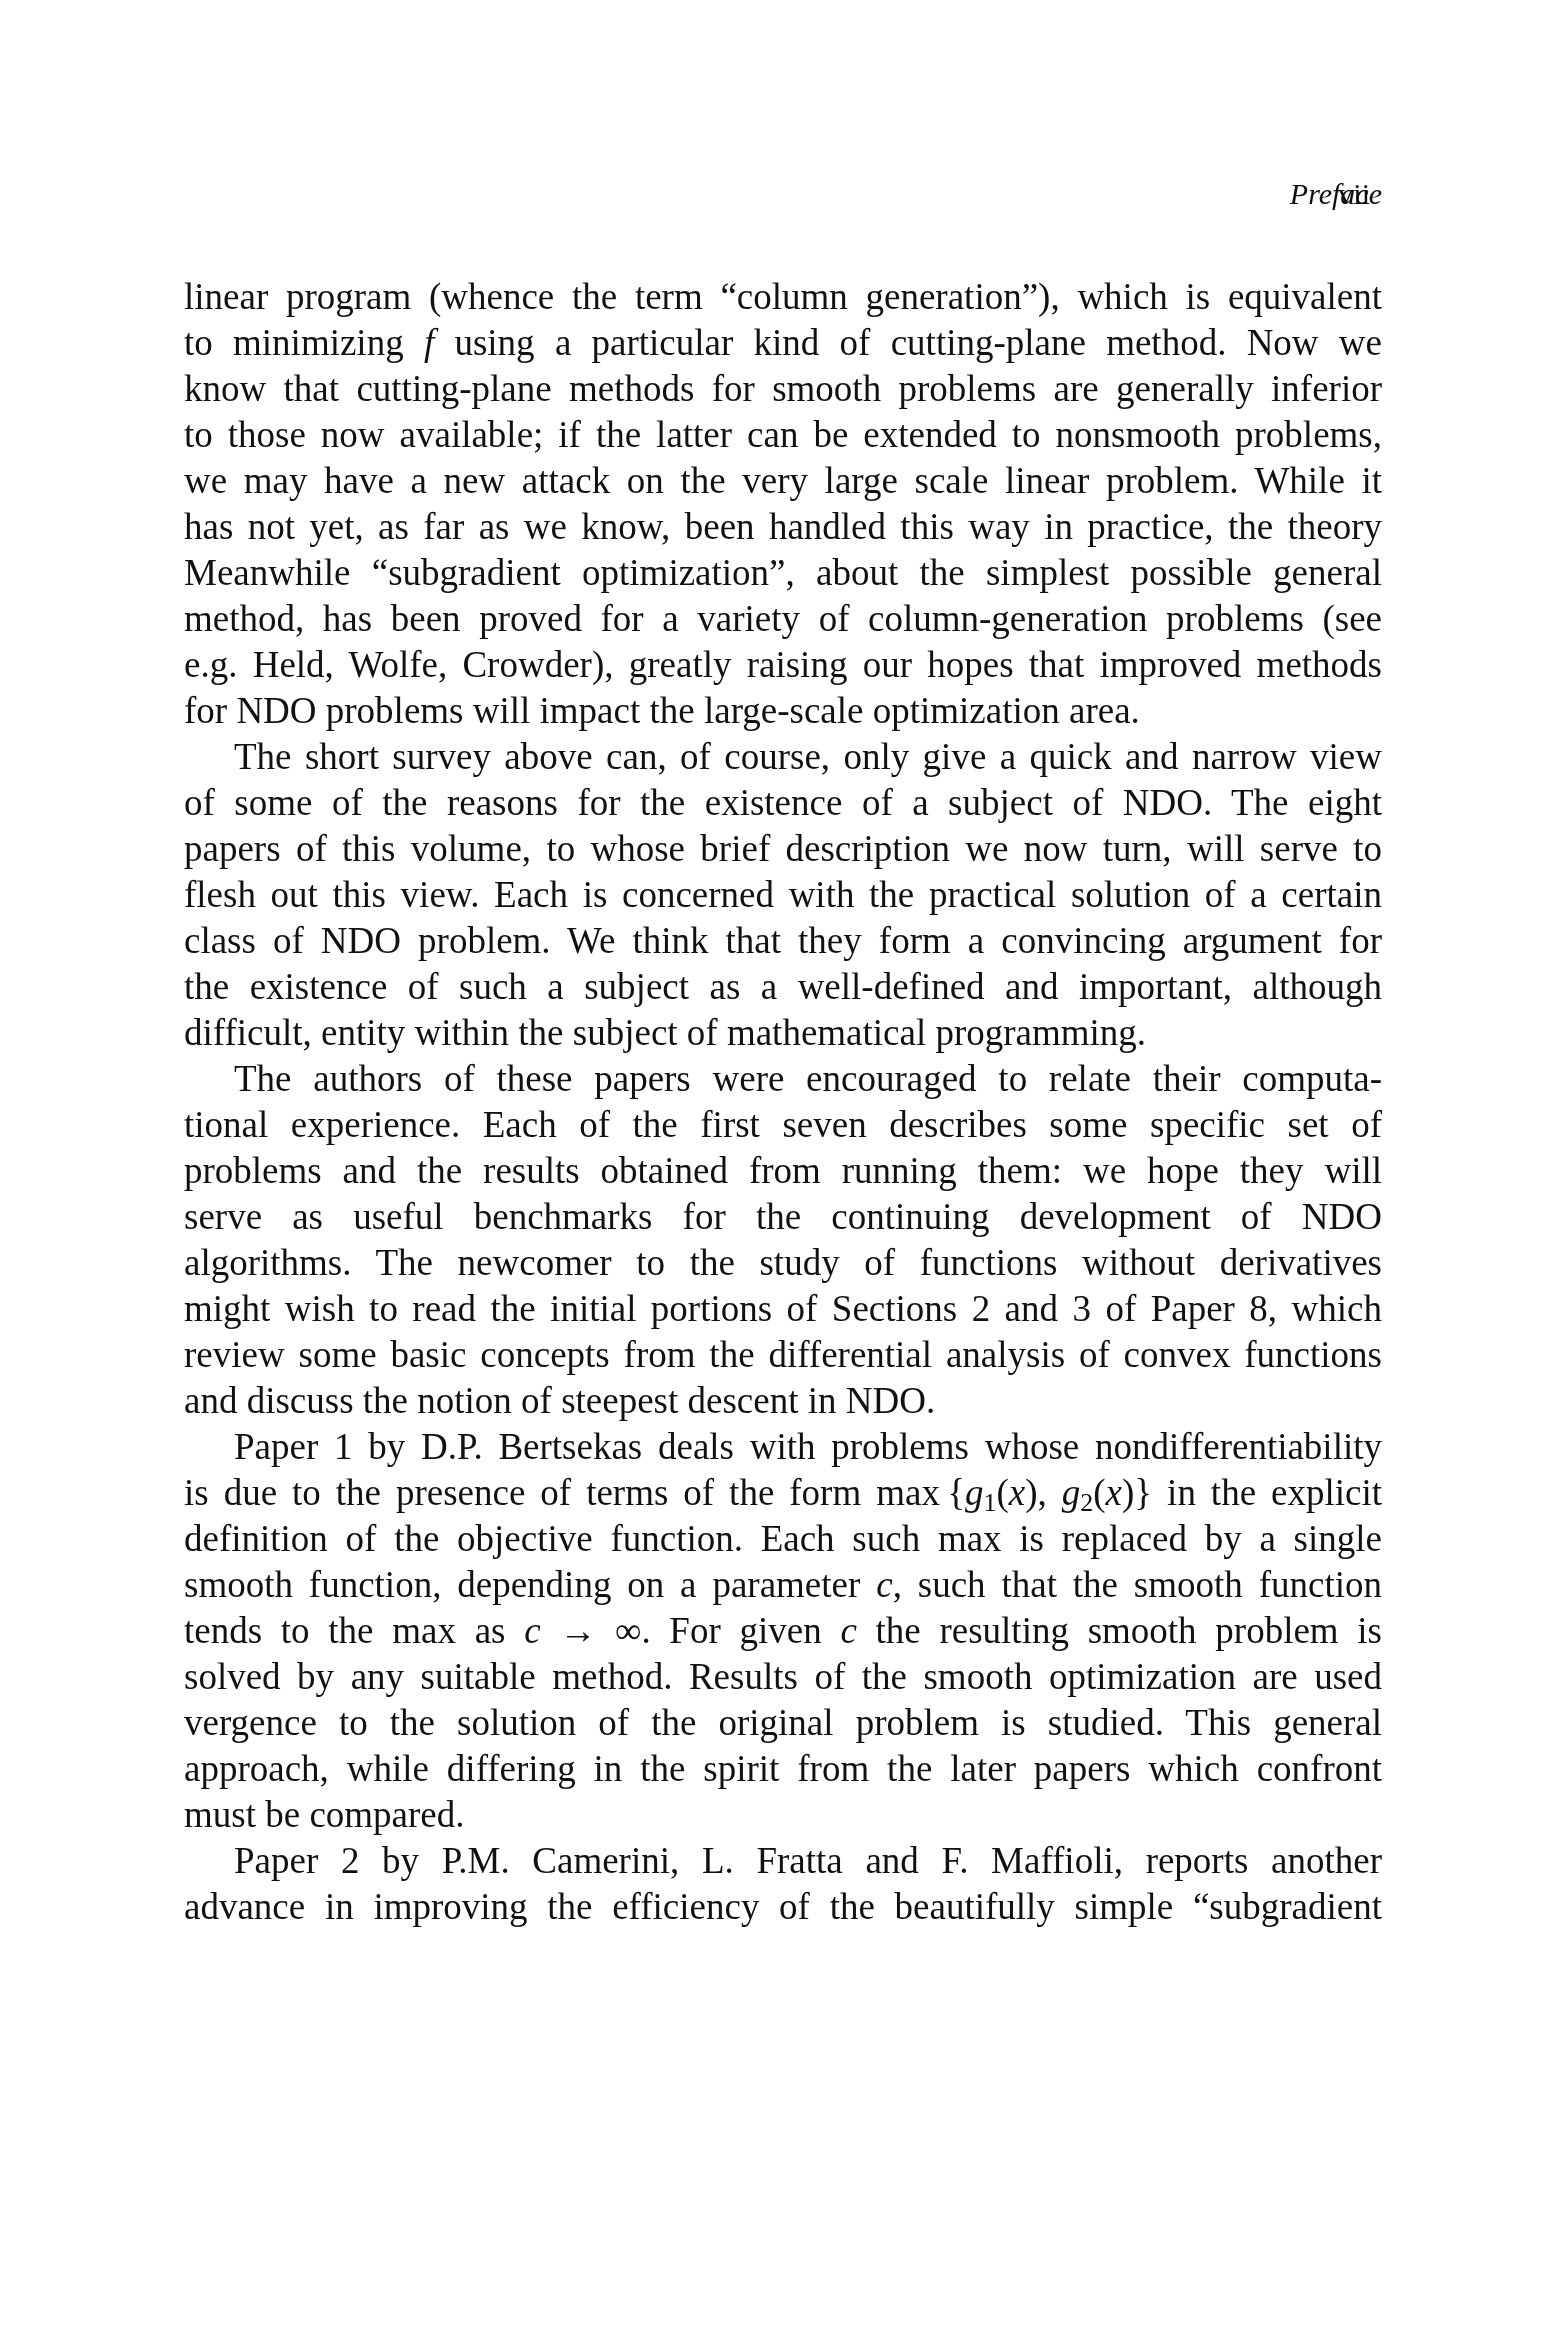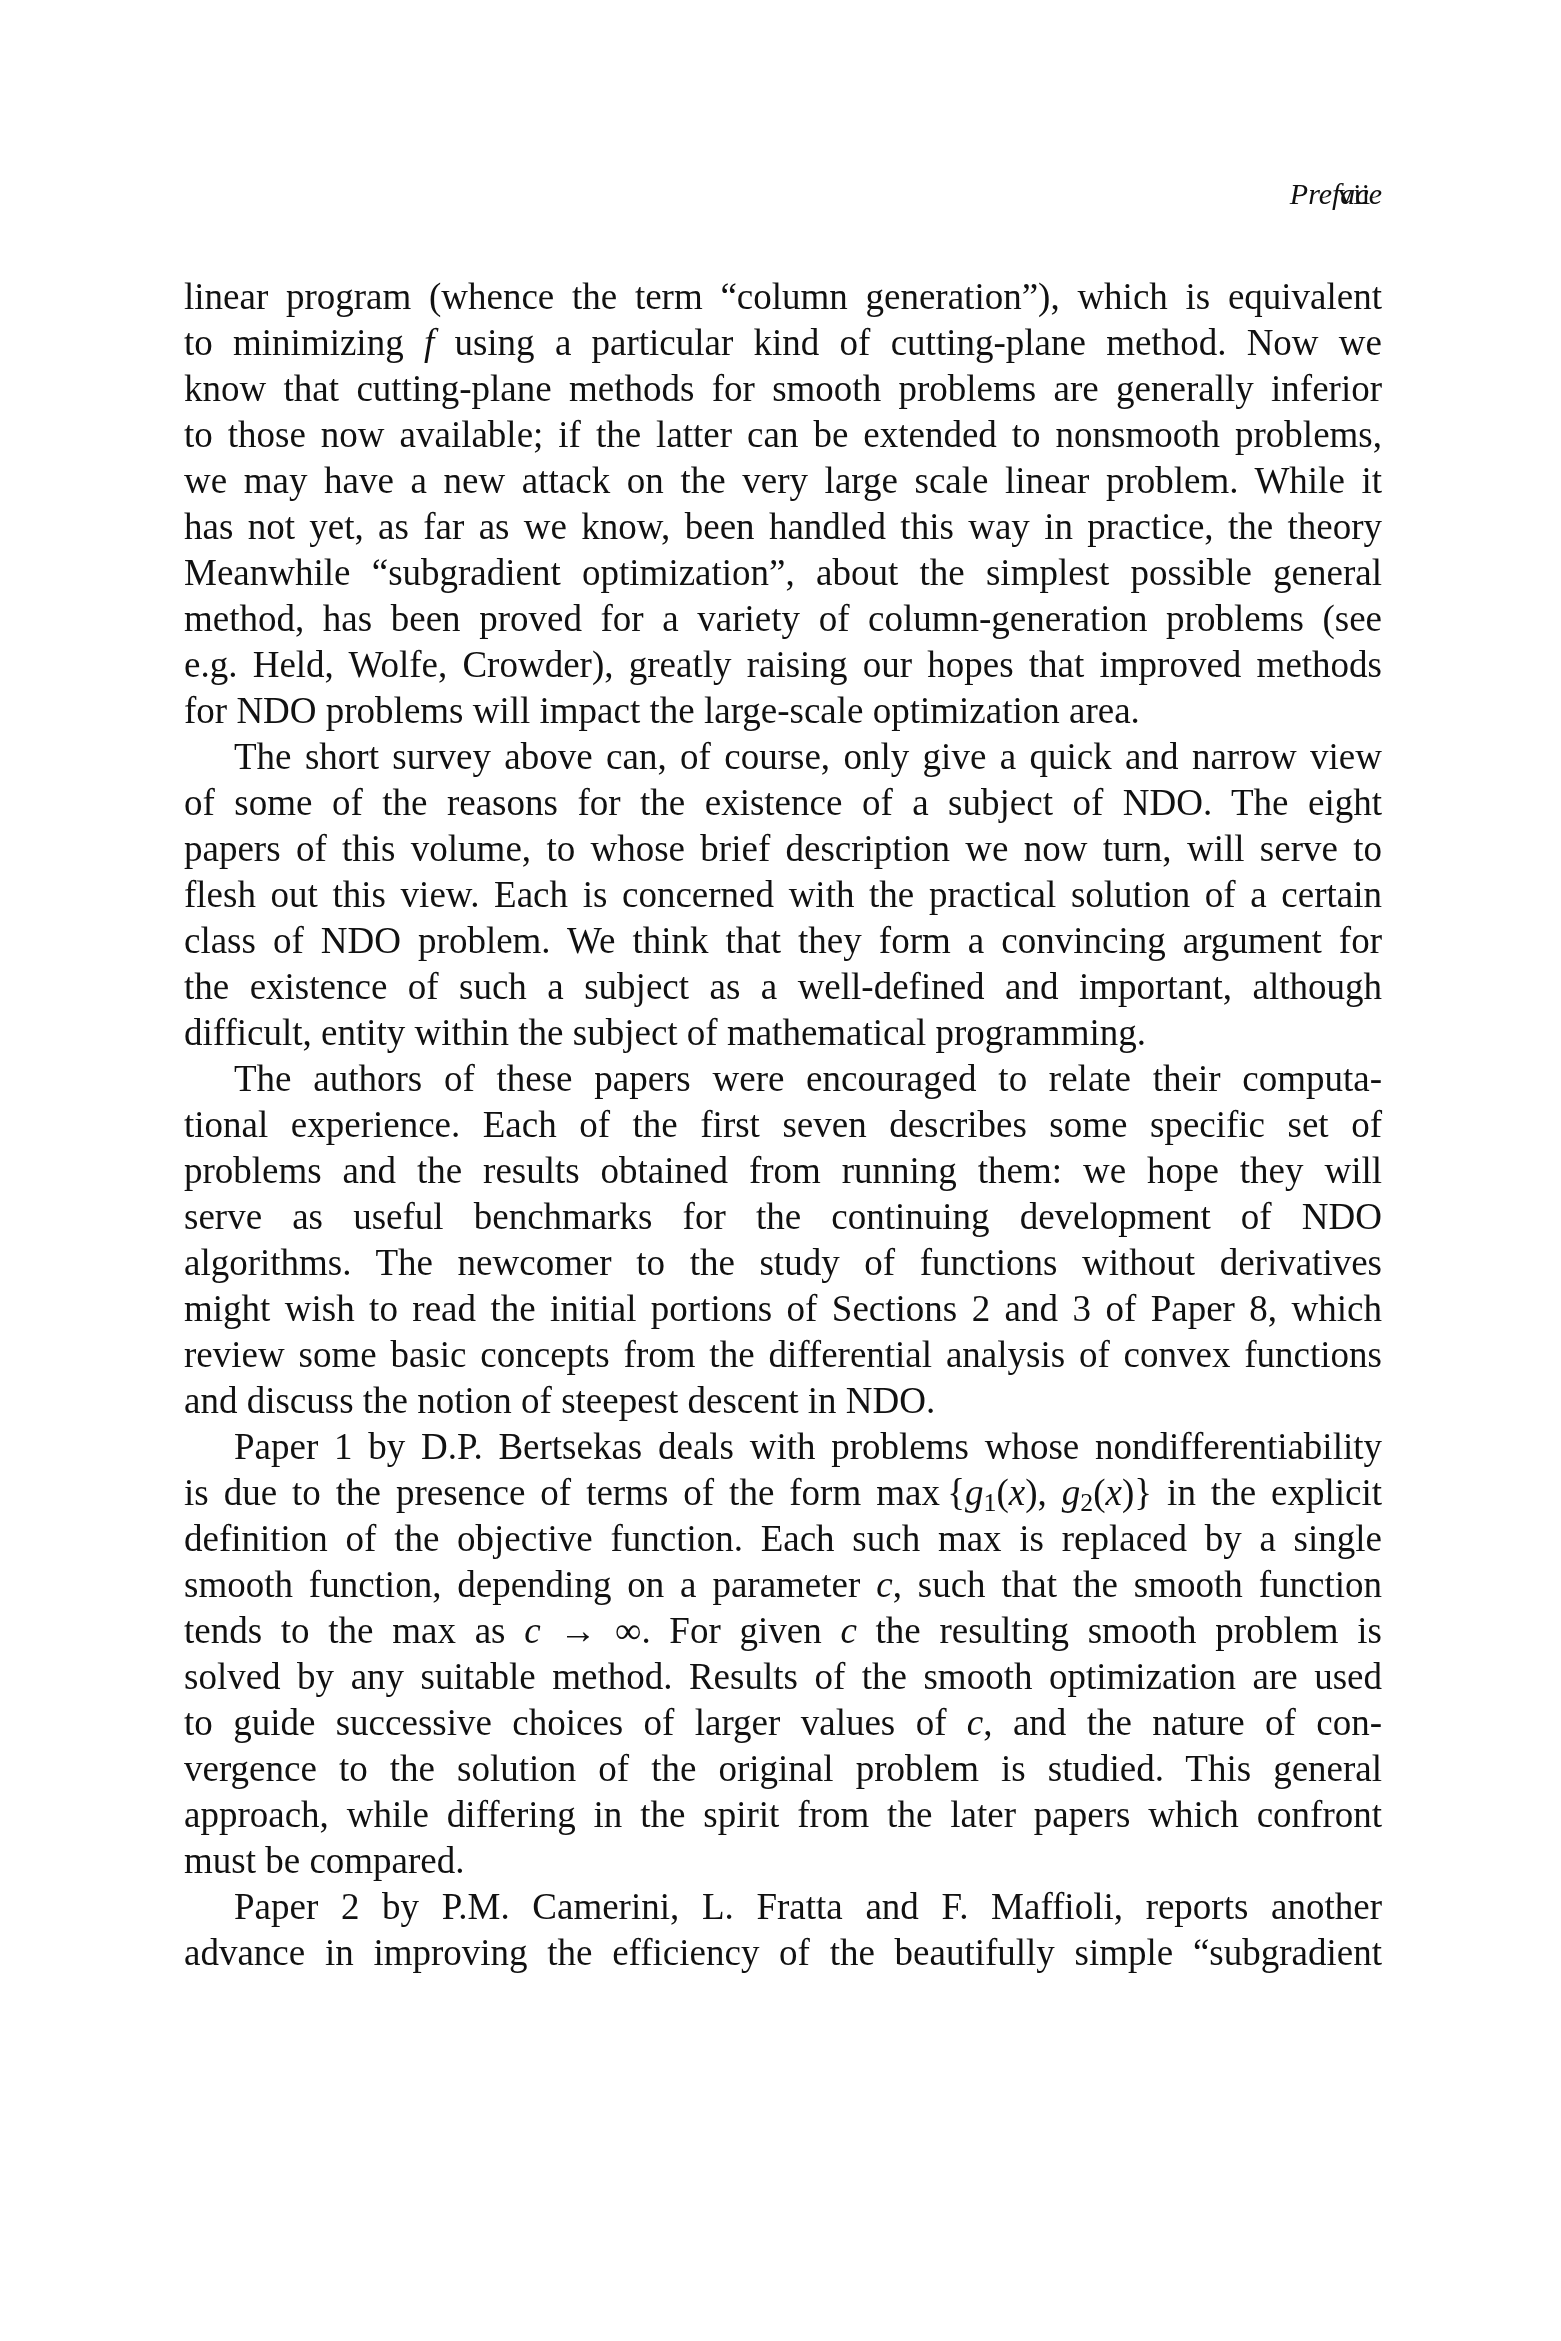--- a/index.html
+++ b/index.html
@@ -53,21 +53,20 @@
       <div class="line"><span>algorithms. The newcomer to the study of functions without derivatives</span></div>
       <div class="line"><span>might wish to read the initial portions of Sections 2 and 3 of Paper 8, which</span></div>
       <div class="line"><span>review some basic concepts from the differential analysis of convex functions</span></div>
       <div class="line last"><span>and discuss the notion of steepest descent in NDO.</span></div>
       <div class="line indent"><span>Paper 1 by D.P. Bertsekas deals with problems whose nondifferentiability</span></div>
       <div class="line"><span>is due to the presence of terms of the form max {</span><span class="it">g</span><span class="sub">1</span><span>(</span><span class="it">x</span><span>), </span><span class="it">g</span><span class="sub">2</span><span>(</span><span class="it">x</span><span>)} in the explicit</span></div>
       <div class="line"><span>definition of the objective function. Each such max is replaced by a single</span></div>
       <div class="line"><span>smooth function, depending on a parameter </span><span class="it">c</span><span>, such that the smooth function</span></div>
       <div class="line"><span>tends to the max as </span><span class="it">c</span><span> → ∞. For given </span><span class="it">c</span><span> the resulting smooth problem is</span></div>
       <div class="line"><span>solved by any suitable method. Results of the smooth optimization are used</span></div>
-      <div class="line"><span>to guide successive choices of larger values of </span><span class="it">c</span><span>, and the nature of con-</span></div>
       <div class="line"><span>vergence to the solution of the original problem is studied. This general</span></div>
       <div class="line"><span>approach, while differing in the spirit from the later papers which confront</span></div>
       <div class="line last"><span>must be compared.</span></div>
       <div class="line indent"><span>Paper 2 by P.M. Camerini, L. Fratta and F. Maffioli, reports another</span></div>
       <div class="line"><span>advance in improving the efficiency of the beautifully simple “subgradient</span></div>
     </div>
 </div>
 
 
 </body></html>

